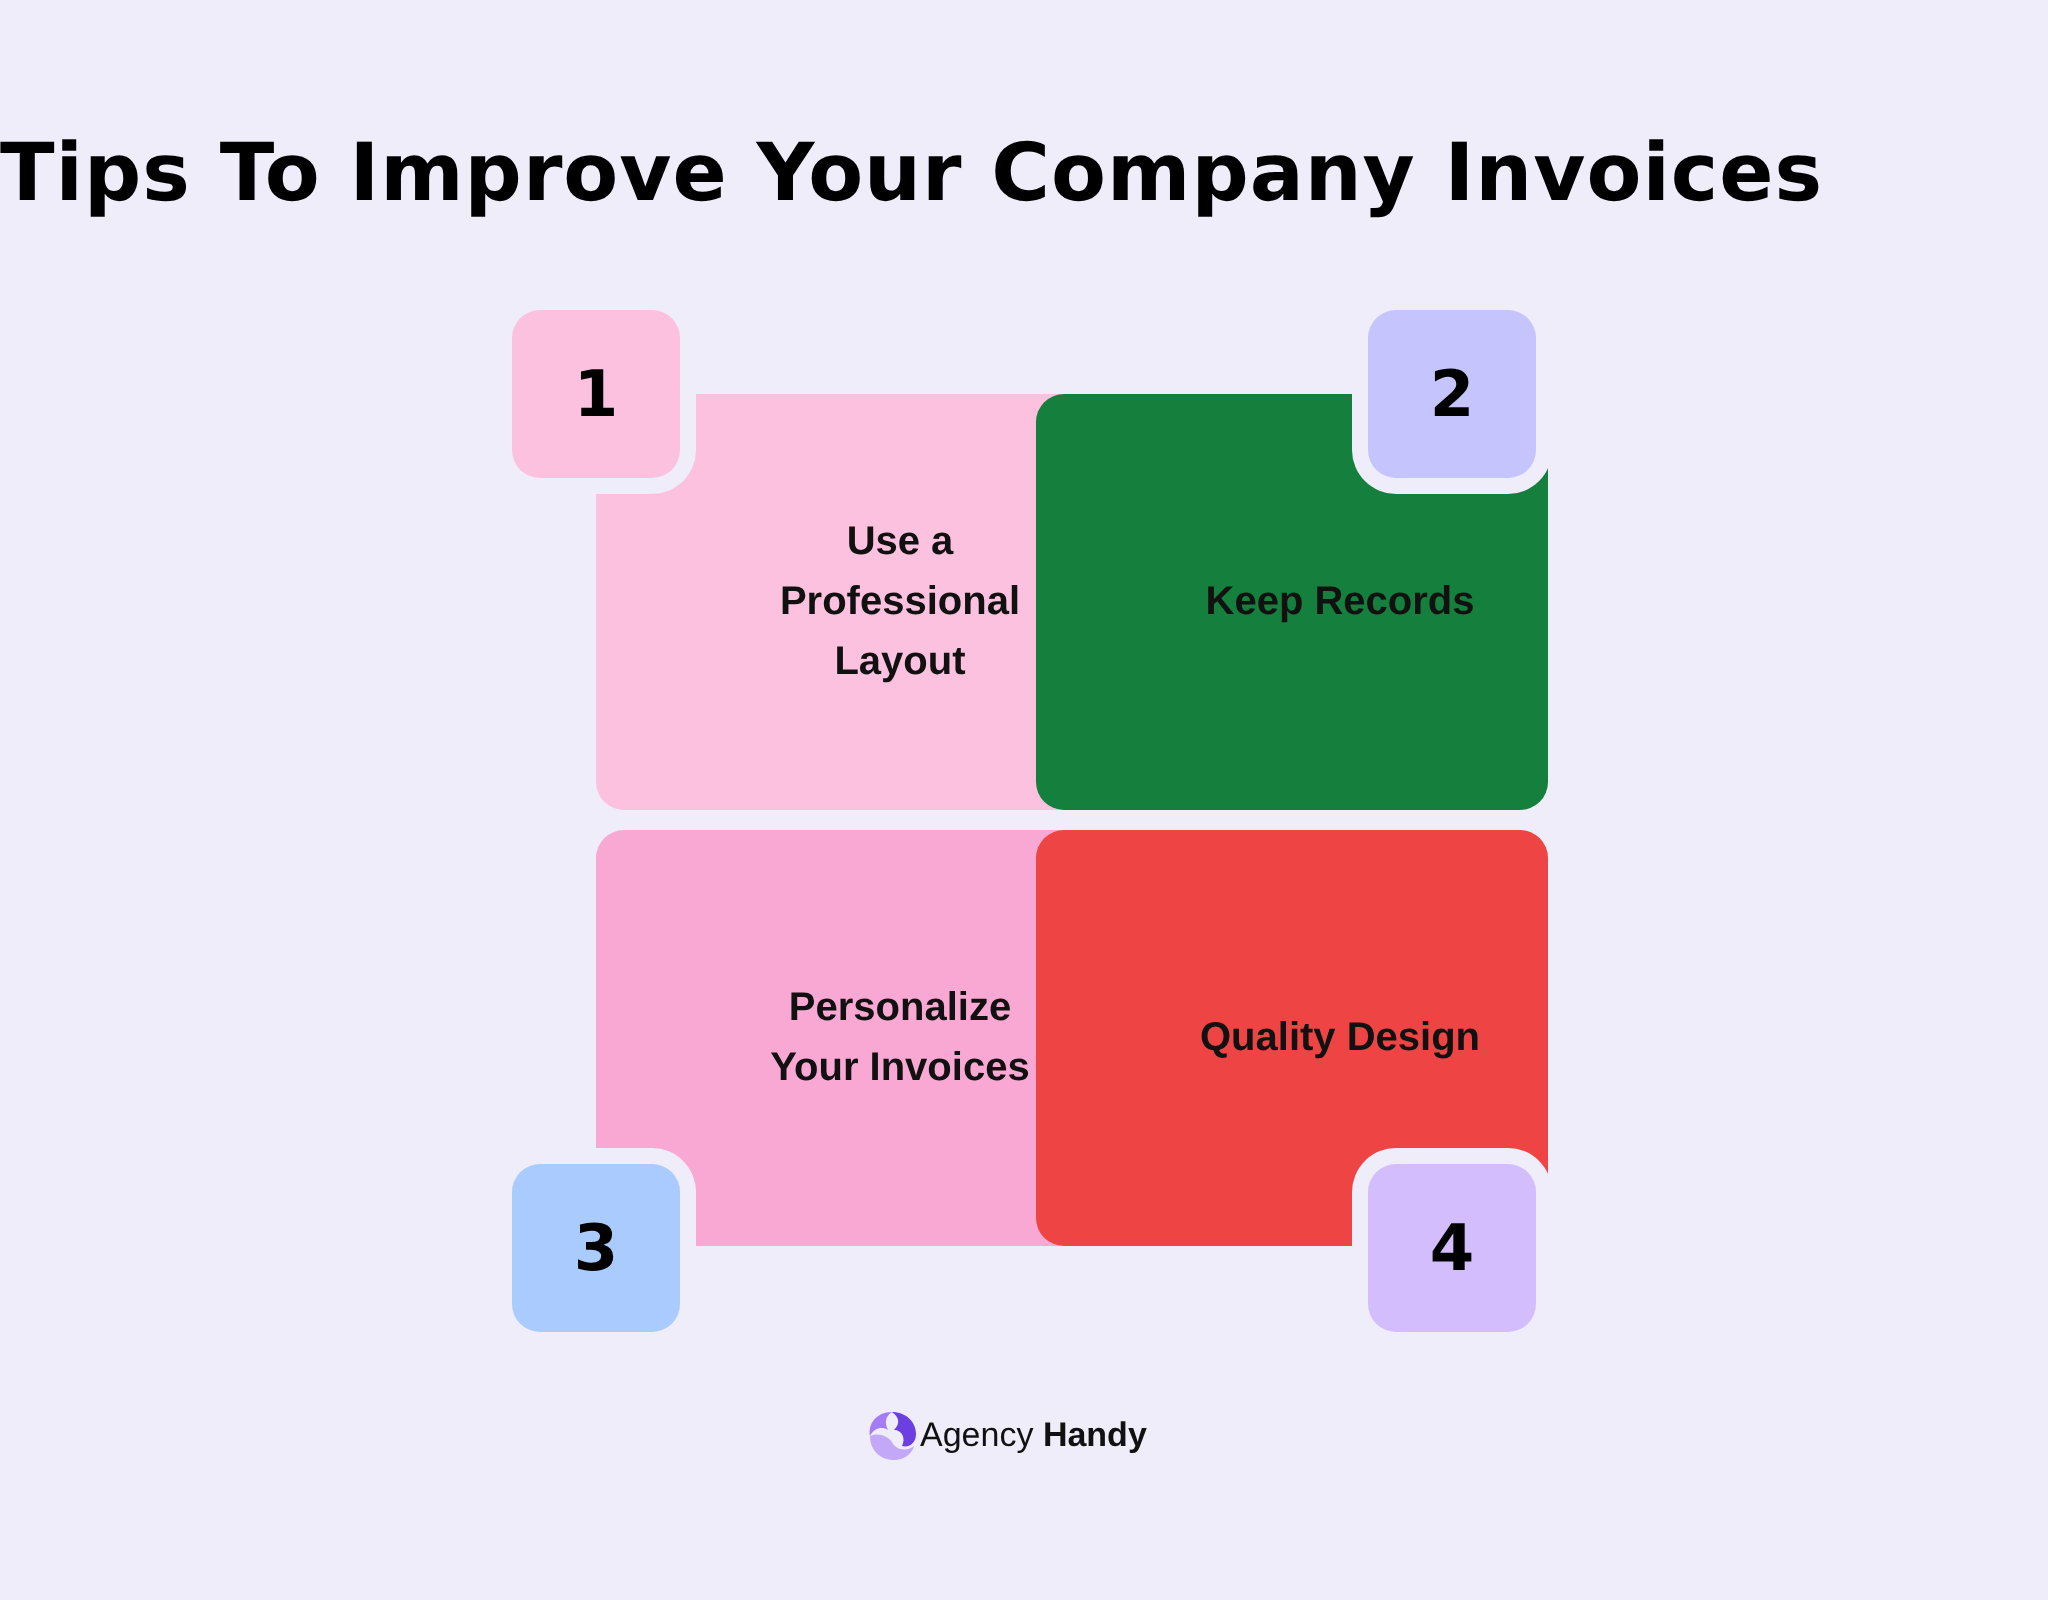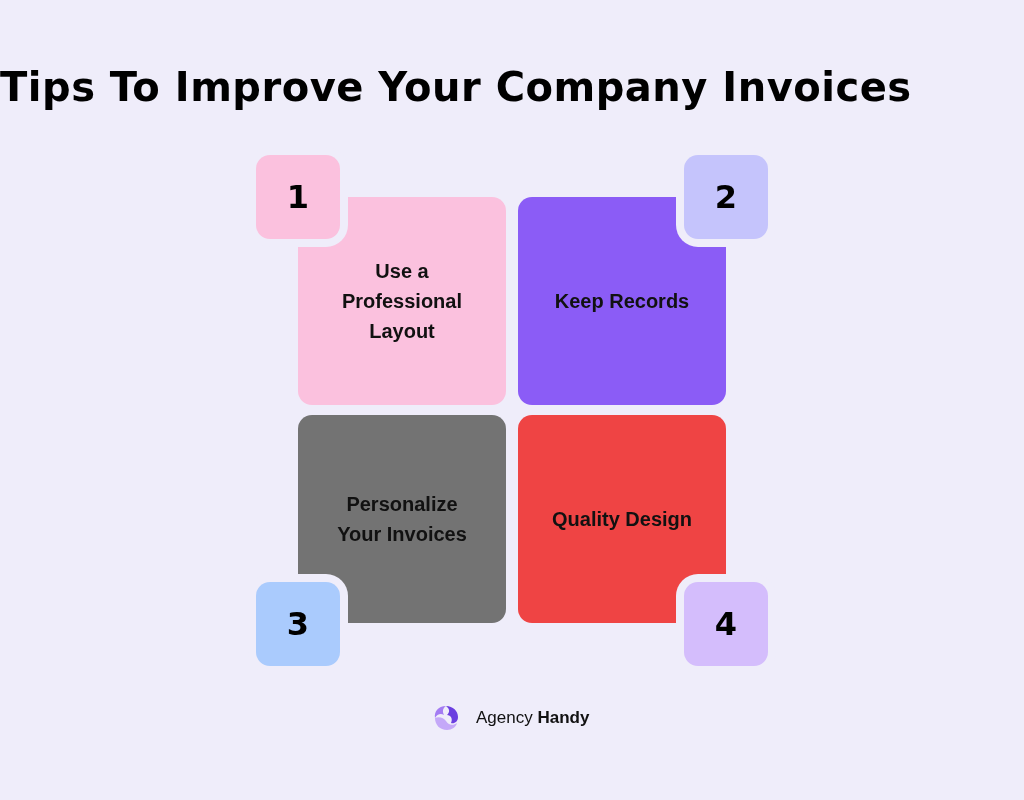--- a/index.html
+++ b/index.html
@@ -8,53 +8,53 @@
     font-family: "Liberation Sans", "DejaVu Sans", sans-serif;
   }
   .title {
     position:absolute; left:0; top:64px; width:1024px; text-align:left;
     font-family: "DejaVu Sans", sans-serif; font-weight:bold; font-size:40px; color:#000;
     letter-spacing:0.5px;
   }
   .card {
     position:absolute; width:208px; height:208px; border-radius:14px;
     display:flex; align-items:center; justify-content:center; text-align:center;
-    font-weight:bold; font-size:20px; line-height:30px; color:#111;
+    font-weight:bold; font-size:20px; line-height:30px; color:#111;padding-left:48px;
   }
   .card span { display:block; max-width:160px; }
   .badge {
     position:absolute; width:84px; height:84px; border-radius:14px;
     display:flex; align-items:center; justify-content:center;
     font-family: "DejaVu Sans", sans-serif; font-weight:bold; font-size:32px; color:#000;
     box-shadow: 0 0 0 8px #efedfa;
   }
-  .logo { position:absolute; left:432px; top:704px; display:flex; align-items:center; gap:16px; }
+  .logo { position:absolute; left:432px; top:704px; display:flex; align-items:center; gap:0; }
   .logo-text { font-size:17px; color:#111; }
   .logo-text b { font-weight:bold; }
 </style>
 </head>
 <body>
 
 <div class="title">Tips To Improve Your Company Invoices</div>
 
 <div class="card" style="left:298px;top:197px;background:#fbc1de;">
   <span>Use a Professional Layout</span>
 </div>
 <div class="badge" style="left:256px;top:155px;background:#fbc1de;">
   <span>1</span>
 </div>
 
-<div class="card" style="left:518px;top:197px;background:#8b5cf6;">
+<div class="card" style="left:518px;top:197px;background:#15803d;">
   <span>Keep Records</span>
 </div>
 <div class="badge" style="left:684px;top:155px;background:#c5c4fc;">
   <span>2</span>
 </div>
 
-<div class="card" style="left:298px;top:415px;background:#737373;">
+<div class="card" style="left:298px;top:415px;background:#f9a8d4;">
   <span>Personalize Your Invoices</span>
 </div>
 <div class="badge" style="left:256px;top:582px;background:#aacbfd;">
   <span>3</span>
 </div>
 
 <div class="card" style="left:518px;top:415px;background:#ef4444;">
   <span>Quality Design</span>
 </div>
 <div class="badge" style="left:684px;top:582px;background:#d4bdfc;">

